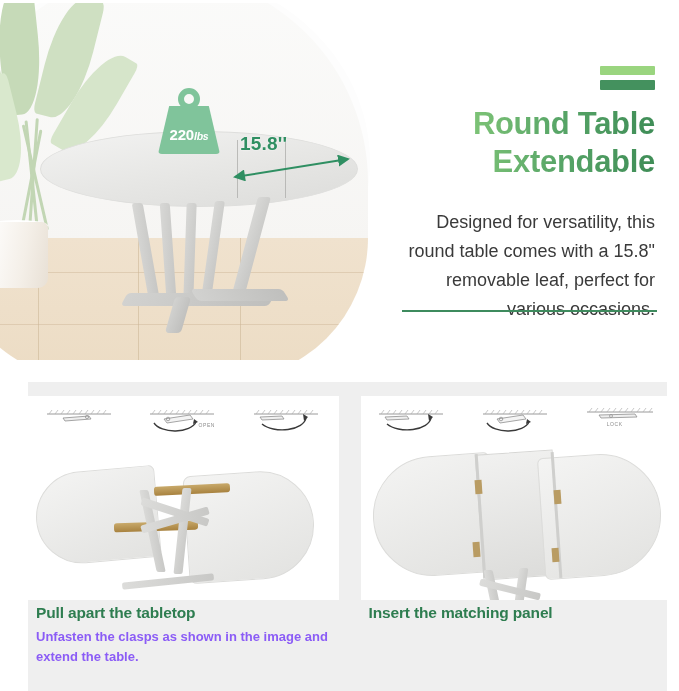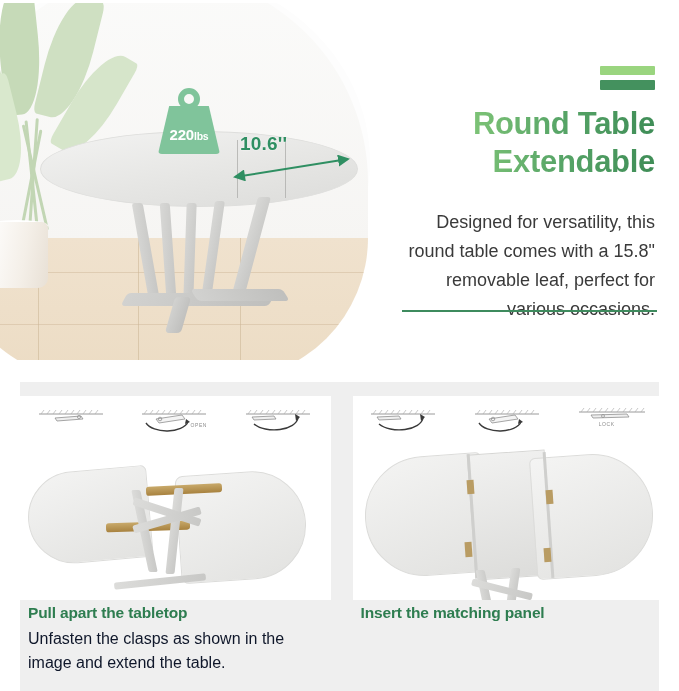--- a/index.html
+++ b/index.html
@@ -106,21 +106,21 @@
     border-radius: 4px;
   }
   .weight-ring {
     position: absolute; left: 26px; top: 2px; width: 22px; height: 22px;
     border: 6px solid #80c49b; border-radius: 50%;
   }
   .weight-label {
     position: absolute; left: 0; top: 40px; width: 74px; text-align: center;
     color: #ffffff; font-weight: 700; font-size: 15px; letter-spacing: -.2px;
   }
-  .weight-label .unit { font-size: 10.5px; font-weight: 700; }
+  .weight-label .unit { font-size: 10.5px; font-weight: 700; font-style: italic; }
 
   .dim-group { position: absolute; left: 228px; top: 133px; width: 128px; height: 48px; }
   .dim-text {
     position: absolute; left: 12px; top: 0px;
     color: #2f8f62; font-weight: 700; font-size: 19px; letter-spacing: .2px;
     text-shadow: 0 0 2px rgba(255,255,255,.9);
   }
   .dim-arrow { position: absolute; left: 0; top: 22px; width: 128px; height: 26px; }
 
   
@@ -147,21 +147,21 @@
     text-align: right; color: #3a3a3a;
     font-size: 18px; line-height: 1.62;
   }
   .rule {
     position: absolute; right: 22px; top: 310px; width: 255px; height: 2px;
     background: #3e8b5e;
   }
 
   
   .steps {
-    position: absolute; left: 20px; top: 382px; width: 639px; height: 309px;
+    position: absolute; left: 28px; top: 382px; width: 639px; height: 309px;
     background: #efefef;
     display: flex; gap: 26px;
   }
   .card { position: relative; width: 311px; height: 309px; }
   .card-img {
     position: absolute; left: 0; top: 14px; width: 311px; height: 204px;
     background: #ffffff; overflow: hidden;
   }
   .clasp-strip {
     position: absolute; left: 0; top: 8px; width: 311px; height: 34px;
@@ -172,21 +172,21 @@
     position: absolute; font-size: 5px; color: #8d8d8d; letter-spacing: .6px;
     font-family: "Liberation Sans", sans-serif;
   }
 
   .card-title {
     position: absolute; left: 8px; top: 222px; width: 300px;
     color: #2e7d50; font-size: 15.5px; font-weight: 700; letter-spacing: -.15px;
   }
   .card-desc {
     position: absolute; left: 8px; top: 245px; width: 296px;
-    color: #0f172a; font-size: 16px; line-height: 1.52;
+    color: #8b5cf6; font-size: 13px; line-height: 1.52; font-weight: bold;
   }
 
   
   .art { position: absolute; left: 0; top: 34px; width: 311px; height: 170px; }
   .halftop {
     position: absolute; background: linear-gradient(160deg,#f4f4f3,#e2e2e0);
     border: 1px solid #dcdcda;
   }
   .railwood {
     position: absolute; height: 9px; border-radius: 3px;
@@ -251,21 +251,21 @@
         <div class="base-foot" style="left:142px; top:172px; width:16px;  height:36px; transform:skewX(-16deg)"></div>
       </div>
 
       <div class="weight-icon">
         <div class="weight-ring"></div>
         <div class="weight-body"></div>
         <div class="weight-label"><span>220</span><span class="unit">lbs</span></div>
       </div>
 
       <div class="dim-group">
-        <div class="dim-text">10.6''</div>
+        <div class="dim-text">15.8''</div>
         <svg class="dim-arrow" viewBox="0 0 128 26">
           <defs>
             <marker id="ah" markerWidth="7" markerHeight="7" refX="5" refY="3" orient="auto">
               <path d="M0,0 L6,3 L0,6 z" fill="#2f8f62"></path>
             </marker>
             <marker id="ah2" markerWidth="7" markerHeight="7" refX="1" refY="3" orient="auto">
               <path d="M6,0 L0,3 L6,6 z" fill="#2f8f62"></path>
             </marker>
           </defs>
           <line x1="7" y1="22" x2="120" y2="4" stroke="#2f8f62" stroke-width="2" marker-end="url(#ah)" marker-start="url(#ah2)"></line>

